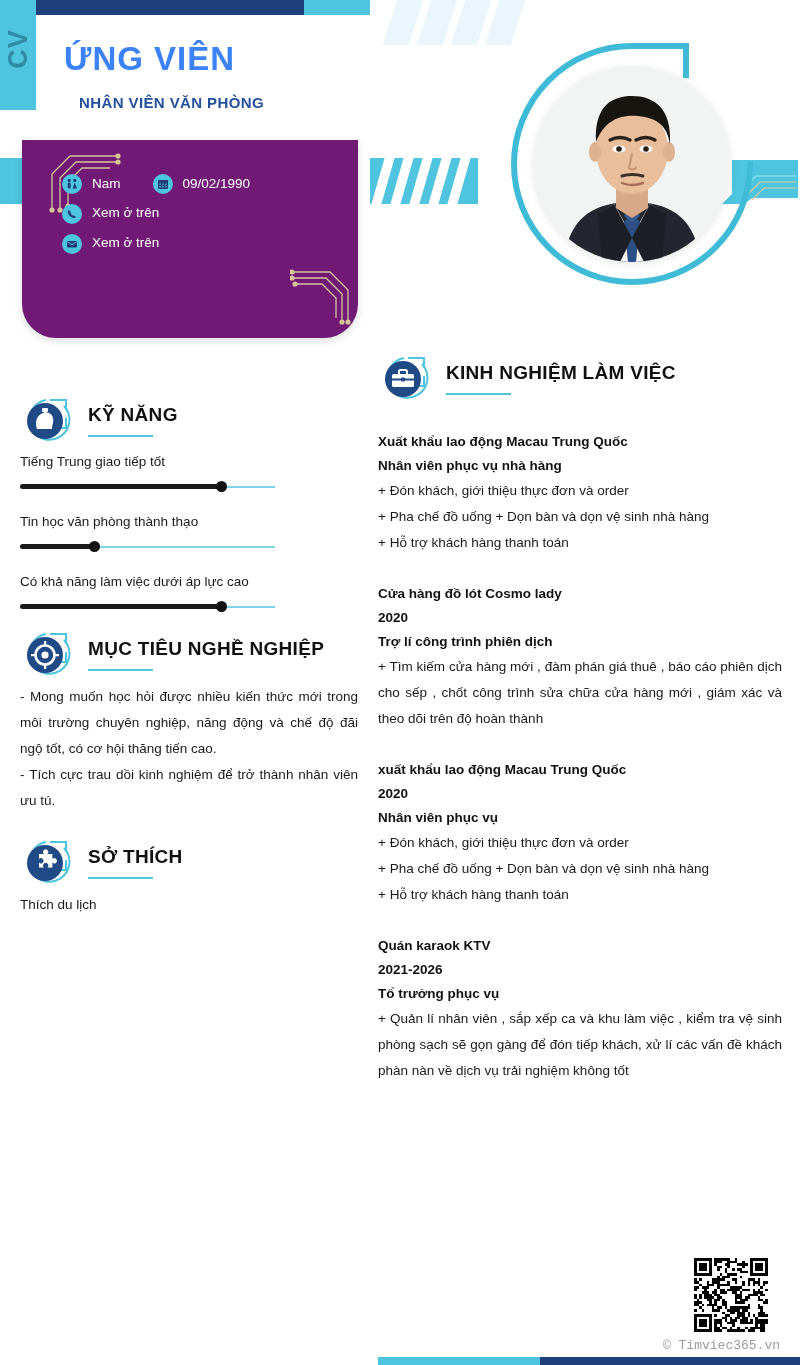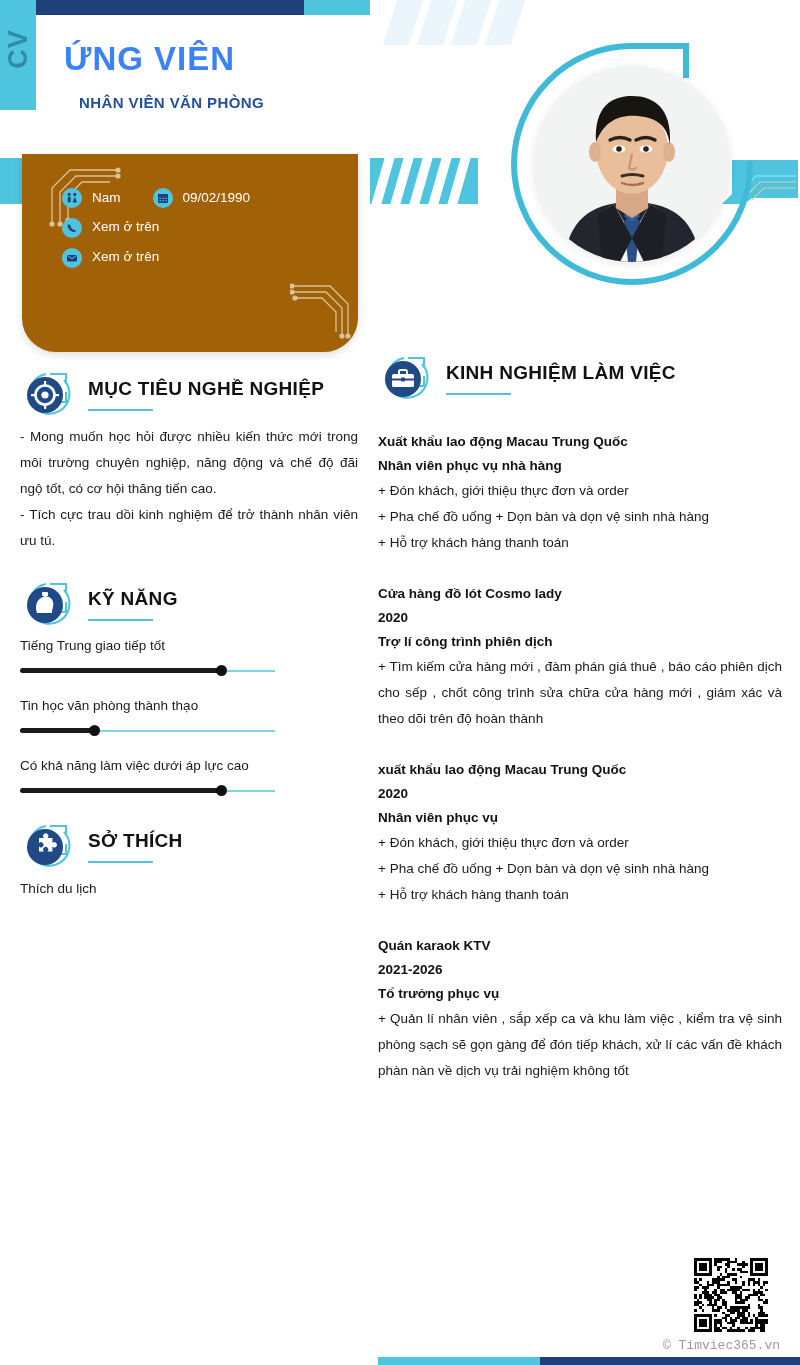--- a/index.html
+++ b/index.html
@@ -51,22 +51,22 @@
   
   .cyanband { position:absolute; left:370px; top:158px; width:108px; height:46px; background:#4FC4DE; }
   .cyanband .wslash { position:absolute; top:0; width:10px; height:46px; background:#fff; transform:skewX(-16deg); }
   .bandwrap { position:absolute; left:0; top:0; width:100%; height:100%; }
 
   .arrow-deco { position:absolute; left:718px; top:158px; width:82px; height:48px; }
   .left-cyan-tab { position:absolute; left:0; top:158px; width:30px; height:46px; background:#4FC4DE; }
 
   
   .contact {
-    position:absolute; left:22px; top:154px; width:336px; height:198px;
-    background:#a16207; border-radius:0 0 34px 34px;
+    position:absolute; left:22px; top:140px; width:336px; height:198px;
+    background:#701a75; border-radius:0 0 34px 34px;
     box-shadow: 0 3px 8px rgba(0,0,0,.13);
   }
   .contact-rows { position:absolute; left:40px; top:33px; width:280px; }
   .crow { display:flex; align-items:flex-start; margin-bottom:9px; }
   .cicon {
     width:20px; height:20px; border-radius:50%; background:#4FC4DE;
     display:flex; align-items:center; justify-content:center; flex:0 0 20px; margin-top:1px;
   }
   .cicon svg { display:block; }
   .ctext { color:#fff; font-size:13.5px; line-height:20px; margin-left:10px; }
@@ -275,45 +275,20 @@
             <path d="M1.4 3.5 L6 6.8 L10.6 3.5" stroke="#4FC4DE" stroke-width="1" fill="none"></path>
           </svg>
         </span>
         <span class="ctext">Xem ở trên</span>
       </div>
 
     </div>
   </div>
 
   <div class="left-col">
-
-    <div class="sec">
-      <div class="sec-head">
-        <span class="sec-icon">
-          <svg width="52" height="50" viewBox="0 0 52 50">
-            <path d="M44 10 A20 20 0 1 1 26 4" stroke="#4FC4DE" stroke-width="2" fill="none"></path>
-            <path d="M30 4 L46 4 L46 14" stroke="#4FC4DE" stroke-width="2" fill="none"></path>
-            <path d="M46 22 L46 32 L34 32" stroke="#4FC4DE" stroke-width="2" fill="none"></path>
-            <circle cx="25" cy="25" r="18" fill="#1F4A86"></circle>
-            <circle cx="25" cy="25" r="9.5" fill="none" stroke="#fff" stroke-width="2.6"></circle>
-            <circle cx="25" cy="25" r="3.6" fill="#fff"></circle>
-            <rect x="24" y="11" width="2.2" height="5" fill="#fff"></rect>
-            <rect x="24" y="34" width="2.2" height="5" fill="#fff"></rect>
-            <rect x="11" y="24" width="5" height="2.2" fill="#fff"></rect>
-            <rect x="34" y="24" width="5" height="2.2" fill="#fff"></rect>
-          </svg>
-        </span>
-        <div class="sec-title">MỤC TIÊU NGHỀ NGHIỆP</div>
-        <div class="sec-rule"></div>
-      </div>
-      <div class="body-text">
-        <p>- Mong muốn học hỏi được nhiều kiến thức mới trong môi trường chuyên nghiệp, năng động và chế độ đãi ngộ tốt, có cơ hội thăng tiến cao.</p>
-        <p>- Tích cực trau dồi kinh nghiệm để trở thành nhân viên ưu tú.</p>
-      </div>
-    </div>
 
     <div class="sec" style="margin-top:26px;">
       <div class="sec-head">
         <span class="sec-icon">
           <svg width="52" height="50" viewBox="0 0 52 50">
             <path d="M44 10 A20 20 0 1 1 26 4" stroke="#4FC4DE" stroke-width="2" fill="none"></path>
             <path d="M30 4 L46 4 L46 14" stroke="#4FC4DE" stroke-width="2" fill="none"></path>
             <path d="M46 22 L46 32 L34 32" stroke="#4FC4DE" stroke-width="2" fill="none"></path>
             <circle cx="25" cy="25" r="18" fill="#1F4A86"></circle>
             <path d="M17 33 C15 27 16 21 21 18 C26 15 32 17 33 22 C34 26 32 29 32 33 Z" fill="#fff"></path>
@@ -343,20 +318,45 @@
           </div>
           <div class="skill">
             <div class="skill-label">Có khả năng làm việc dưới áp lực cao</div>
             <div class="bar">
               <div class="bar-track"></div>
               <div class="bar-fill" style="width:79%"></div>
               <div class="bar-knob" style="left:79%"></div>
             </div>
           </div>
         </div>
+    </div>
+
+    <div class="sec">
+      <div class="sec-head">
+        <span class="sec-icon">
+          <svg width="52" height="50" viewBox="0 0 52 50">
+            <path d="M44 10 A20 20 0 1 1 26 4" stroke="#4FC4DE" stroke-width="2" fill="none"></path>
+            <path d="M30 4 L46 4 L46 14" stroke="#4FC4DE" stroke-width="2" fill="none"></path>
+            <path d="M46 22 L46 32 L34 32" stroke="#4FC4DE" stroke-width="2" fill="none"></path>
+            <circle cx="25" cy="25" r="18" fill="#1F4A86"></circle>
+            <circle cx="25" cy="25" r="9.5" fill="none" stroke="#fff" stroke-width="2.6"></circle>
+            <circle cx="25" cy="25" r="3.6" fill="#fff"></circle>
+            <rect x="24" y="11" width="2.2" height="5" fill="#fff"></rect>
+            <rect x="24" y="34" width="2.2" height="5" fill="#fff"></rect>
+            <rect x="11" y="24" width="5" height="2.2" fill="#fff"></rect>
+            <rect x="34" y="24" width="5" height="2.2" fill="#fff"></rect>
+          </svg>
+        </span>
+        <div class="sec-title">MỤC TIÊU NGHỀ NGHIỆP</div>
+        <div class="sec-rule"></div>
+      </div>
+      <div class="body-text">
+        <p>- Mong muốn học hỏi được nhiều kiến thức mới trong môi trường chuyên nghiệp, năng động và chế độ đãi ngộ tốt, có cơ hội thăng tiến cao.</p>
+        <p>- Tích cực trau dồi kinh nghiệm để trở thành nhân viên ưu tú.</p>
+      </div>
     </div>
 
     <div class="sec" style="margin-top:24px;">
       <div class="sec-head">
         <span class="sec-icon">
           <svg width="52" height="50" viewBox="0 0 52 50">
             <path d="M44 10 A20 20 0 1 1 26 4" stroke="#4FC4DE" stroke-width="2" fill="none"></path>
             <path d="M30 4 L46 4 L46 14" stroke="#4FC4DE" stroke-width="2" fill="none"></path>
             <path d="M46 22 L46 32 L34 32" stroke="#4FC4DE" stroke-width="2" fill="none"></path>
             <circle cx="25" cy="25" r="18" fill="#1F4A86"></circle>

